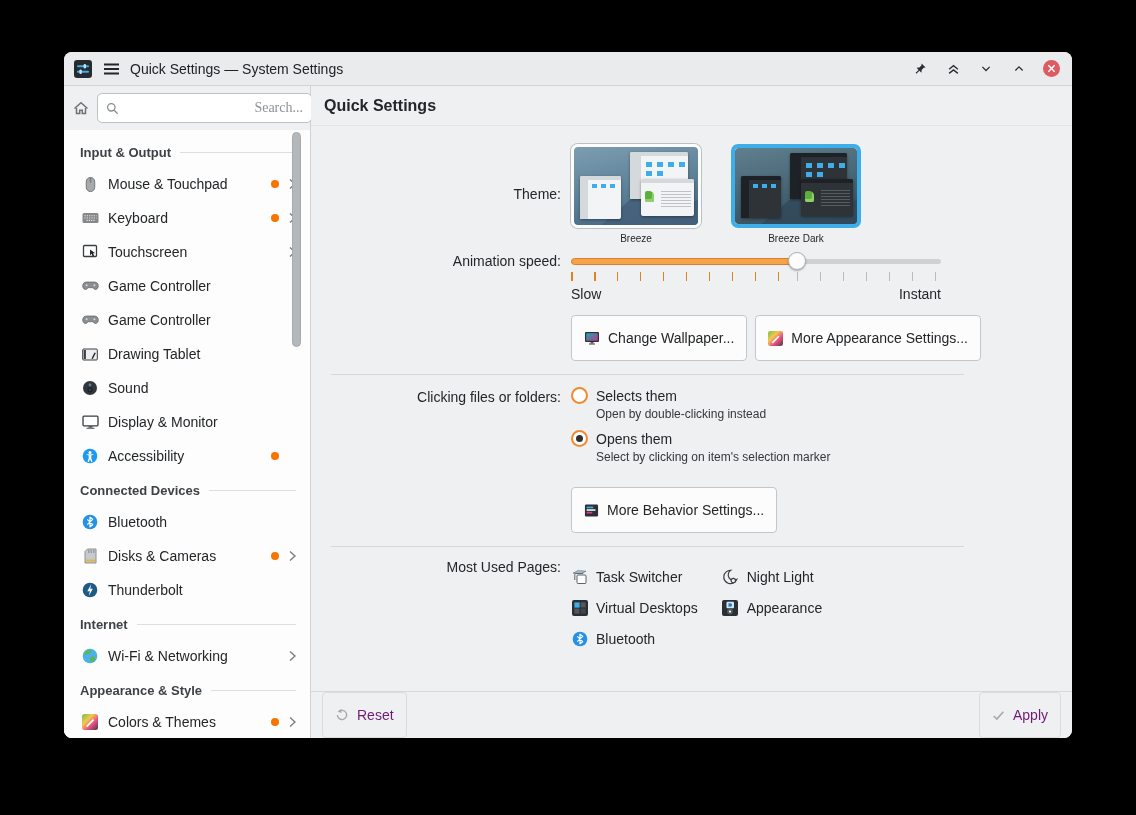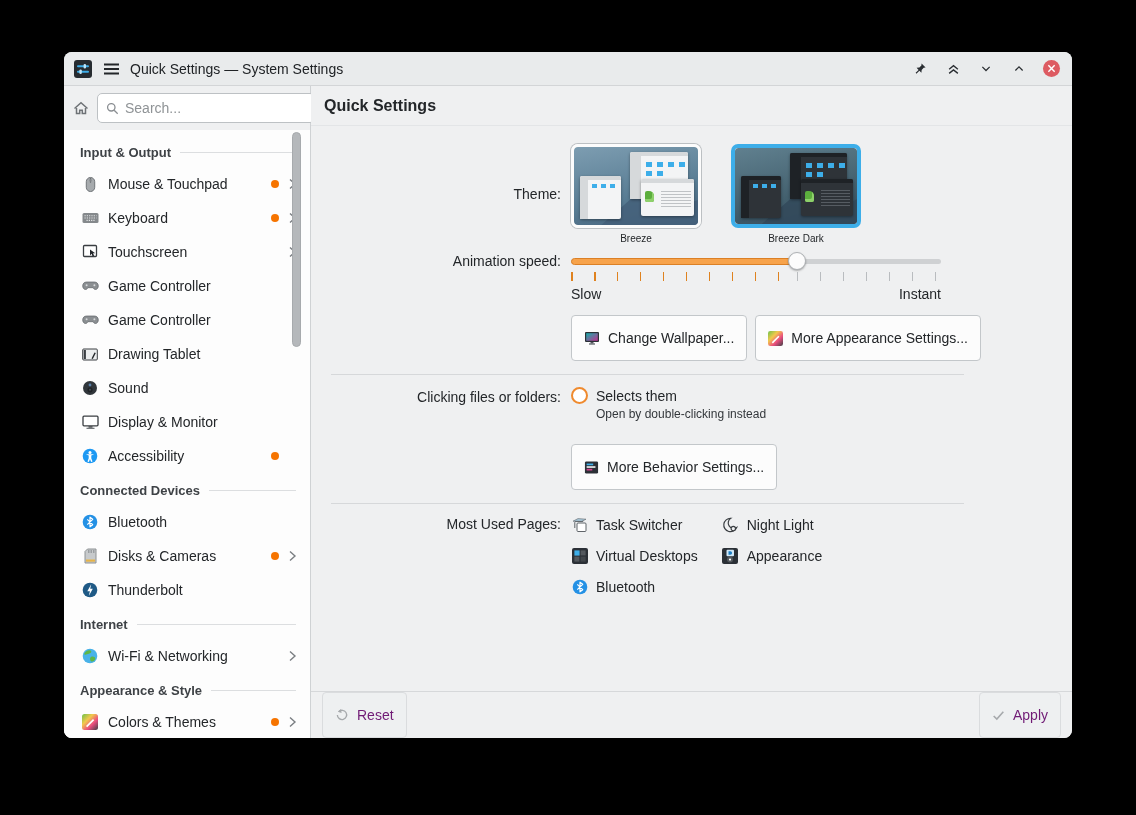--- a/index.html
+++ b/index.html
@@ -36,22 +36,22 @@
 
   
   .sidebar { width:247px; flex:0 0 247px; display:flex; flex-direction:column; background:#eff0f1; border-right:1px solid #cfd2d4; }
   .side-toolbar { height:44px; flex:0 0 44px; display:flex; align-items:center; gap:7px; padding:0 8px; }
   .home-btn, .menu-btn { width:30px; height:30px; display:grid; place-items:center; border-radius:4px; }
   .search {
     flex:1; height:30px; background:#fff; border:1px solid #bdc1c4; border-radius:5px;
     display:flex; align-items:center; gap:6px; padding:0 8px;
   }
   .search input {
-    border:none; outline:none; flex:1; min-width:0; font-family:Liberation Sans, sans-serif;
-    font-size:14px; color:#232629; background:transparent;
+    border:none; outline:none; flex:1; min-width:0; font-family:Liberation Serif, serif;
+    font-size:14px; color:#232629; background:transparent;text-align:right;
   }
   .search input::placeholder { color:#8f9396; }
 
   .side-list { flex:1; background:#fdfdfd; position:relative; padding-top:5px; overflow:hidden; }
   .side-section { display:flex; align-items:center; gap:9px; padding:10px 14px 7px 16px; }
   .side-section .sec-label { font-weight:bold; font-size:13px; color:#3e4246; white-space:nowrap; }
   .side-section .rule { flex:1; height:1px; background:#dcdee0; }
   .side-item { height:34px; display:flex; align-items:center; gap:9px; padding:0 12px 0 17px; font-size:14px; cursor:default; }
   .side-item .icn { width:18px; height:18px; display:grid; place-items:center; flex:0 0 18px; }
   .side-item .lbl { flex:1; white-space:nowrap; overflow:hidden; }
@@ -128,21 +128,21 @@
   
   .click-row .flabel { padding-top:2px; }
   .radio-opt { margin-bottom:9px; }
   .radio-line { display:flex; align-items:center; gap:8px; font-size:14px; }
   .radio { width:17px; height:17px; flex:0 0 17px; border-radius:50%; background:#fff;
            border:2px solid #ef8a2e; display:grid; place-items:center; }
   .radio .rdot { width:7px; height:7px; border-radius:50%; background:#2c3034; }
   .radio-desc { font-size:12px; color:#33373b; margin:3px 0 0 25px; }
 
   
-  .links-grid { display:grid; grid-template-columns:auto auto; column-gap:24px; row-gap:14px; justify-content:start; }
+  .links-grid { display:grid; grid-template-columns:auto auto; column-gap:24px; row-gap:14px; justify-content:start;margin-top:9px; }
   .page-link { display:flex; align-items:center; gap:8px; font-size:14px; cursor:default; }
   .page-link .icn { width:17px; height:17px; display:grid; place-items:center; }
 
   
   .footer { flex:0 0 46px; border-top:1px solid #d6d8da; display:flex; align-items:center;
             justify-content:space-between; padding:0 11px; }
 </style>
 </head>
 <body>
 
@@ -572,20 +572,29 @@
         <div class="form-row click-row">
           <span class="flabel">Clicking files or folders:</span>
           <div>
             <div class="radio-opt">
               <div class="radio-line">
                 <span class="radio"></span>
                 <span>Selects them</span>
               </div>
               <div class="radio-desc">Open by double-clicking instead</div>
             </div>
+            <div class="radio-opt">
+              <div class="radio-line">
+                <span class="radio">
+                    <span class="rdot"></span>
+                  </span>
+                <span>Opens them</span>
+              </div>
+              <div class="radio-desc">Select by clicking on item's selection marker</div>
+            </div>
             <button class="btn" style="margin-top:14px;">
               <svg width="15" height="15" viewBox="0 0 16 16">
                   <rect x="1" y="1.5" width="14" height="13" rx="1.5" fill="#2b3036"></rect>
                   <rect x="2.8" y="3.8" width="7" height="1.8" fill="#3daee9"></rect>
                   <rect x="2.8" y="6.6" width="9.4" height="1.8" fill="#e8eaeb"></rect>
                   <rect x="2.8" y="9.4" width="6" height="1.8" fill="#d5408c"></rect>
                 </svg>
               <span>More Behavior Settings...</span>
             </button>
           </div>

